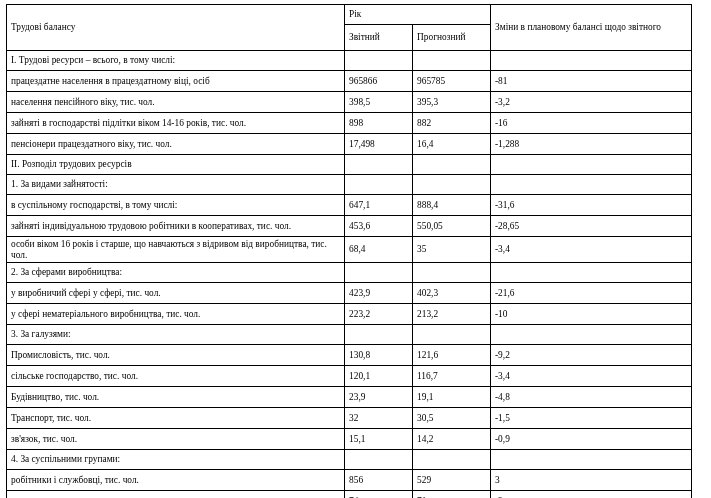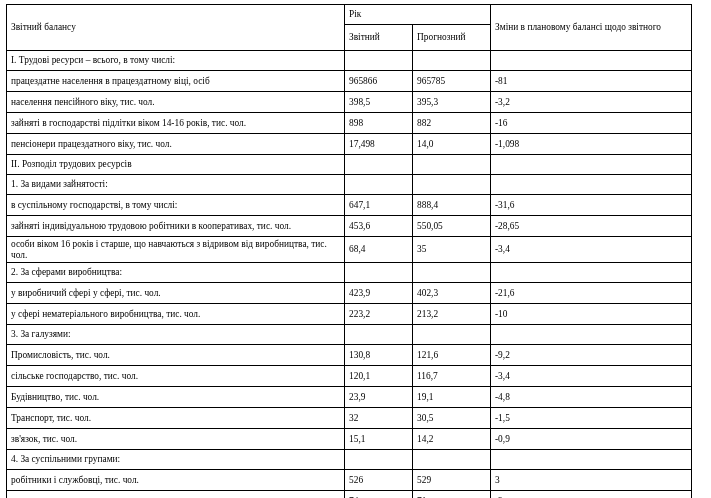--- a/index.html
+++ b/index.html
@@ -77,21 +77,21 @@
 <div class="sheet">
   <table class="balance">
     <colgroup>
       <col class="c0">
         <col class="c1">
         <col class="c2">
         <col class="c3">
     </colgroup>
     <tbody>
       <tr>
-        <td class="head-main" rowspan="2">Звітний балансу</td>
+        <td class="head-main" rowspan="2">Трудові балансу</td>
         <td class="head-year" colspan="2">Рік</td>
         <td class="head-change" rowspan="2">Зміни в плановому балансі щодо звітного</td>
       </tr>
       <tr>
         <td class="head-sub">Звітний</td>
         <td class="head-sub">Прогнозний</td>
       </tr>
     <tr class="section-row">
           <td>I. Трудові ресурси – всього, в тому числі:</td>
           <td class="num"></td>
@@ -112,22 +112,22 @@
         </tr>
         <tr class="data-row">
           <td>зайняті в господарстві підлітки віком 14-16 років, тис. чол.</td>
           <td class="num">898</td>
           <td class="num">882</td>
           <td class="num">-16</td>
         </tr>
         <tr class="data-row">
           <td>пенсіонери працездатного віку, тис. чол.</td>
           <td class="num">17,498</td>
-          <td class="num">14,0</td>
-          <td class="num">-1,098</td>
+          <td class="num">16,4</td>
+          <td class="num">-1,288</td>
         </tr>
         <tr class="section-row">
           <td>II. Розподіл трудових ресурсів</td>
           <td class="num"></td>
           <td class="num"></td>
           <td class="num"></td>
         </tr>
         <tr class="section-row">
           <td class="italic">1. За видами зайнятості:</td>
           <td class="num"></td>
@@ -207,21 +207,21 @@
           <td class="num">-0,9</td>
         </tr>
         <tr class="section-row">
           <td class="italic">4. За суспільними групами:</td>
           <td class="num"></td>
           <td class="num"></td>
           <td class="num"></td>
         </tr>
         <tr class="data-row">
           <td>робітники і службовці, тис. чол.</td>
-          <td class="num">526</td>
+          <td class="num">856</td>
           <td class="num">529</td>
           <td class="num">3</td>
         </tr>
         <tr class="data-row">
           <td>колгоспники, тис. чол.</td>
           <td class="num">74</td>
           <td class="num">71</td>
           <td class="num">-3</td>
         </tr>
       </tbody>

